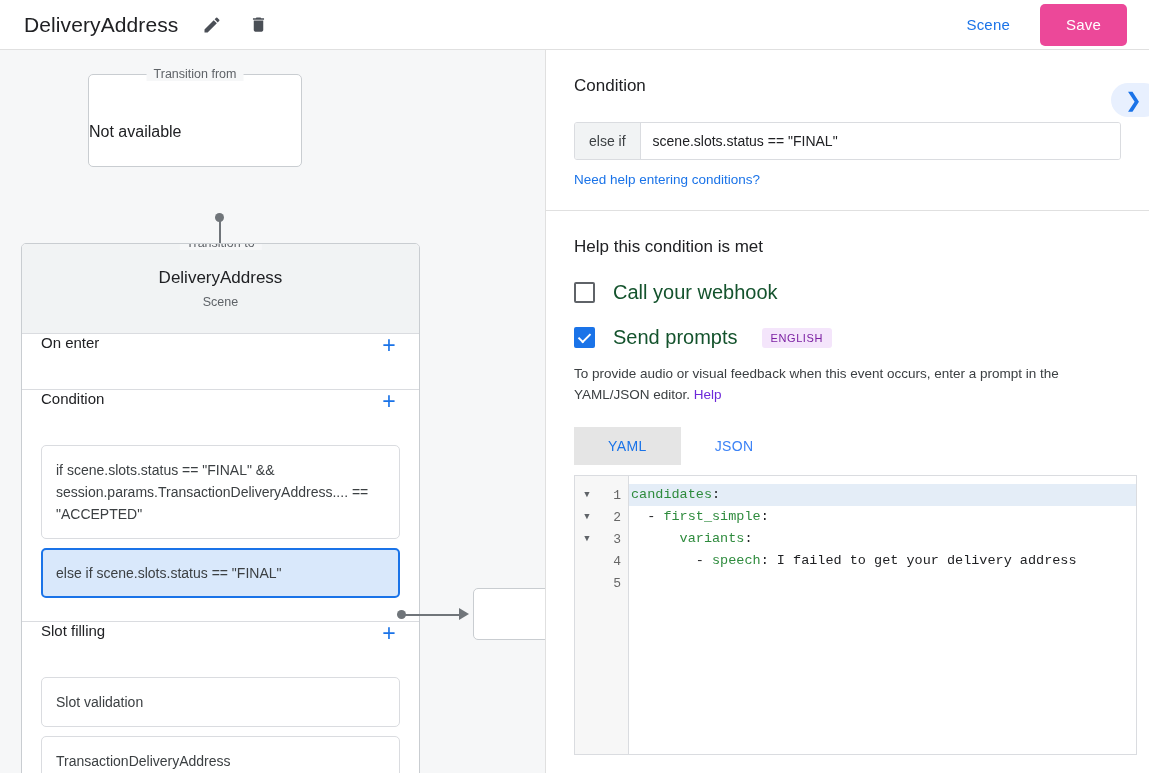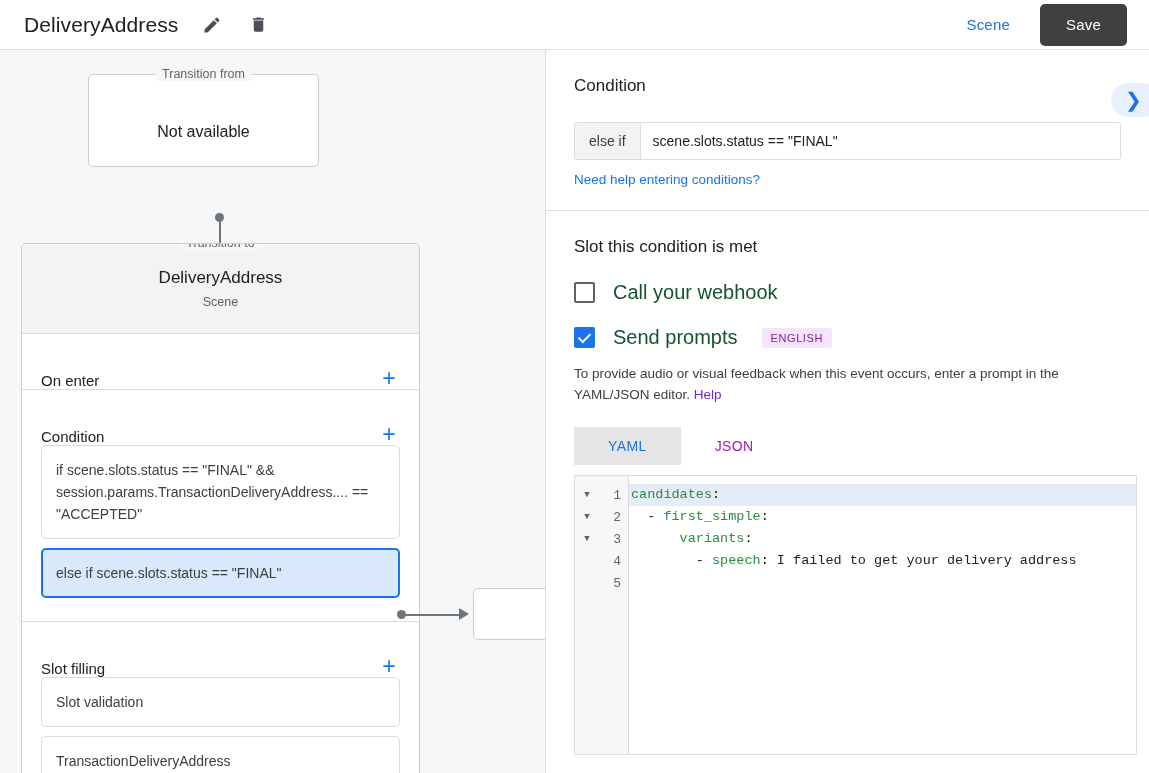--- a/index.html
+++ b/index.html
@@ -27,21 +27,21 @@
     cursor:pointer;
   }
   .topbar-spacer{ flex:1; }
   .cancel-btn{
     color:#1a73e8; font-size:15px; background:none; border:none;
     cursor:pointer; padding:8px 16px; font-family:inherit;
     letter-spacing:.2px;
   }
   .save-btn{
     margin-left:14px; margin-right:22px;
-    background:#404040; color:#fff; border:none; border-radius:5px;
+    background:#ec4899; color:#fff; border:none; border-radius:5px;
     font-size:15px; height:42px; padding:0 26px; cursor:pointer;
     font-family:inherit; letter-spacing:.2px;
   }
 
   
   .body-wrap{ position:absolute; left:0; top:50px; width:1149px; height:723px; }
 
   
   .canvas{
     position:absolute; left:0; top:0; width:545px; height:723px;
@@ -52,23 +52,23 @@
     position:absolute; background:#fff;
     border:1px solid #c9cdd1; border-radius:5px;
   }
   .fieldset-legend{
     position:absolute; top:-8px; left:50%; transform:translateX(-50%);
     background:#f6f7f8; padding:0 7px;
     font-size:12.5px; color:#5f6368; white-space:nowrap;
   }
 
   
-  #node-from{ left:88px; top:24px; width:231px; height:93px; }
+  #node-from{ left:88px; top:24px; width:214px; height:93px; }
   #node-from .node-title{
-    position:absolute; left:0; right:0; top:48px; text-align:center;
+    position:absolute; left:0; right:0; top:48px; 
     font-size:16px; color:#202124;
   }
 
   
   .conn-dot{
     position:absolute; left:215px; top:163px; width:9px; height:9px;
     background:#70757a; border-radius:50%;
   }
   .conn-line{
     position:absolute; left:219px; top:167px; width:1.5px; height:52px;
@@ -95,21 +95,21 @@
     height:90px; background:#f1f3f4; border-bottom:1px solid #dadce0;
     display:flex; flex-direction:column; align-items:center;
     justify-content:center;
   }
   .scene-head .name{ font-size:17px; color:#202124; }
   .scene-head .sub{ font-size:12.5px; color:#5f6368; margin-top:7px; }
 
   .section{ border-bottom:1px solid #dadce0; padding:0 19px 14px 19px; }
   .section:last-child{ border-bottom:none; }
   .section-head{
-    height:55px; display:flex; align-items:flex-end; justify-content:space-between;
+    height:55px; display:flex; align-items:flex-start; justify-content:space-between;
   }
   .section-title{ font-size:15px; color:#202124; }
   .plus-btn{
     color:#1a73e8; font-size:23px; line-height:1; cursor:pointer;
     width:22px; height:22px; display:flex; align-items:center;
     justify-content:center; font-weight:400;
   }
   .section.no-pad-b{ padding-bottom:0; }
 
   .chip{
@@ -193,21 +193,21 @@
     font-size:11px; letter-spacing:.6px; padding:4px 9px; border-radius:3px;
   }
   .hint{
     font-size:13.5px; color:#3c4043; line-height:21px; margin:0 0 22px 0;
     max-width:552px;
   }
   .hint a{ color:#6d28d9; text-decoration:none; cursor:pointer; }
 
   .tabs{ display:flex; margin-bottom:0; }
   .tab{
-    padding:11px 34px; font-size:14px; color:#a21caf; cursor:pointer;
+    padding:11px 34px; font-size:14px; color:#3b82f6; cursor:pointer;
     letter-spacing:.4px;
   }
   .tab.active{ background:#e5e5e5; color:#1a73e8; }
 
   .editor{
     margin-top:10px; border:1px solid #dadce0; border-right:1px solid #dadce0;
     height:280px; display:flex; background:#fff; overflow:hidden;
     width:563px;
   }
   .gutter{
@@ -320,21 +320,21 @@
 
       <div class="cond-field">
         <div class="cond-prefix">else if</div>
         <div class="cond-value">scene.slots.status == "FINAL"</div>
       </div>
 
       <a class="help-link">Need help entering conditions?</a>
     </div>
 
     <div class="panel-section" style="border-bottom:none;">
-      <div class="panel-h" style="margin-bottom:24px;">Slot this condition is met</div>
+      <div class="panel-h" style="margin-bottom:24px;">Help this condition is met</div>
 
       <div class="cb-row">
         <div class="cb"></div>
         <div class="cb-label">Call your webhook</div>
       </div>
 
       <div class="cb-row" style="margin-bottom:14px;">
         <div class="cb checked"></div>
         <div class="cb-label">Send prompts</div>
         <div class="badge">ENGLISH</div>

